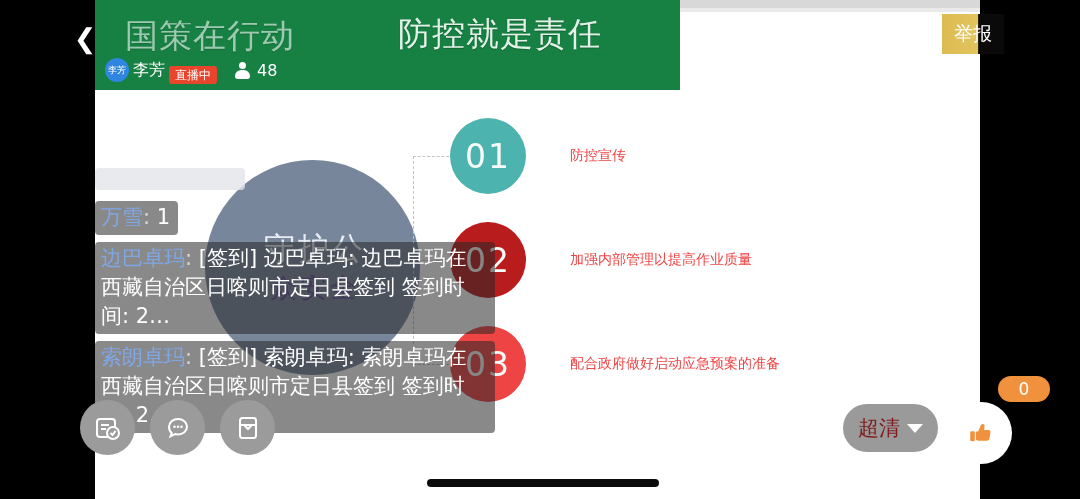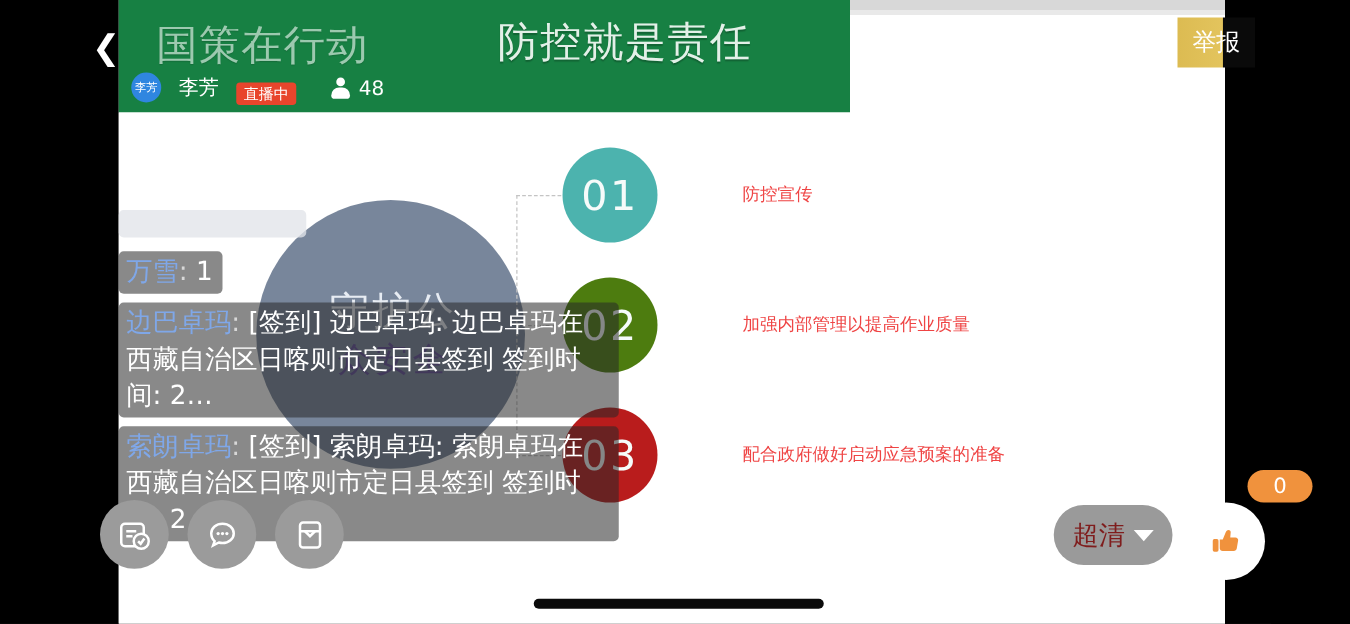--- a/index.html
+++ b/index.html
@@ -17,21 +17,21 @@
     background:#178043; overflow:hidden; }
   #header .titlewrap{ position:absolute; left:8px; top:14px; width:580px; height:44px; }
   .ttl{ position:absolute; color:#eef7f1; font-size:33px; line-height:40px;
     letter-spacing:1px; white-space:nowrap; font-weight:400;
     text-shadow:0 1px 1px rgba(0,0,0,.25); }
   #ttlA{ left:0px;  top:0px; opacity:.92; }
   #ttlB{ left:22px; top:2px; opacity:.62; }
   #ttlC{ left:295px; top:0px; opacity:.95; }
 
   #metarow{ position:absolute; left:10px; top:58px; height:24px;
-    display:flex; align-items:center; gap:14px; }
+    display:flex; align-items:center; gap:4px; }
   #avatar{ width:24px; height:24px; border-radius:50%; background:#2f86e0;
     color:#fff; font-size:9px; display:flex; align-items:center;
     justify-content:center; flex:0 0 auto; }
   #hostname{ color:#ffffff; font-size:16px; }
   #livebadge{ background:#e8452c; color:#fff; font-size:12px;
     padding:2px 6px; border-radius:3px; line-height:14px;margin-top:9px; }
   #viewerbox{ display:flex; align-items:center; gap:7px; margin-left:14px; }
   #personicon{ width:15px; height:17px; position:relative; }
   #personicon:before{ content:""; position:absolute; left:4px; top:0;
     width:7px; height:7px; border-radius:50%; background:#fff; }
@@ -60,21 +60,21 @@
     background:#ffffff; overflow:hidden; }
 
   #watermark{ position:absolute; left:110px; top:70px; width:215px; height:215px;
     border-radius:50%; background:#5a6b85; opacity:.82; }
   #wmtext{ position:absolute; left:130px; top:138px; width:180px;
     color:#e7ecf3; font-size:31px; letter-spacing:3px; text-align:center; }
   #wmtext2{ position:absolute; left:130px; top:180px; width:180px;
     color:#4c1d95; font-size:27px; letter-spacing:3px; text-align:center;
     opacity:.55; }
 
-  .row{ position:absolute; display:flex; align-items:center;gap:24px; }
+  .row{ position:absolute; display:flex; align-items:center; }
   .circle{ width:76px; height:76px; border-radius:50%;
     display:flex; align-items:center; justify-content:center;
     color:#f6fbfa; font-size:33px; letter-spacing:2px; flex:0 0 auto; }
   .rowtext{ margin-left:44px; color:#ef4444; font-size:14px; white-space:nowrap; }
   #row1{ left:355px; top:28px; }
   #row2{ left:355px; top:132px; }
   #row3{ left:355px; top:236px; }
 
   
   .connector{ position:absolute; left:318px; width:36px; height:0;
@@ -163,26 +163,26 @@
     <div class="connector" id="c1"></div>
     <div class="connector" id="c2"></div>
     <div class="connector" id="c3"></div>
 
     <div class="row" id="row1">
       <div class="circle" id="circ1" style="background: rgb(76, 179, 174);">01</div>
       <div class="rowtext">防控宣传</div>
     </div>
 
     <div class="row" id="row2">
-      <div class="circle" id="circ2" style="background: #4d7c0f;">02</div>
+      <div class="circle" id="circ2" style="background: #b91c1c;">02</div>
       <div class="rowtext">加强内部管理以提高作业质量</div>
     </div>
 
     <div class="row" id="row3">
-      <div class="circle" id="circ3" style="background: #b91c1c; text-align: right;">03</div>
+      <div class="circle" id="circ3" style="background: #ef4444; text-align: right;">03</div>
       <div class="rowtext">配合政府做好启动应急预案的准备</div>
     </div>
   </div>
 
   <div id="chat">
       <div><div class="msg faded"></div></div>
       <div><div class="msg"><span class="nick">万雪</span><span class="sep">:</span><span class="body"> 1</span></div></div>
       <div><div class="msg"><span class="nick">边巴卓玛</span><span class="sep">:</span><span class="body"> [签到] 边巴卓玛: 边巴卓玛在西藏自治区日喀则市定日县签到  签到时间: 2…</span></div></div>
       <div><div class="msg"><span class="nick">索朗卓玛</span><span class="sep">:</span><span class="body"> [签到] 索朗卓玛: 索朗卓玛在西藏自治区日喀则市定日县签到  签到时间: 2…</span></div></div>
     </div>

